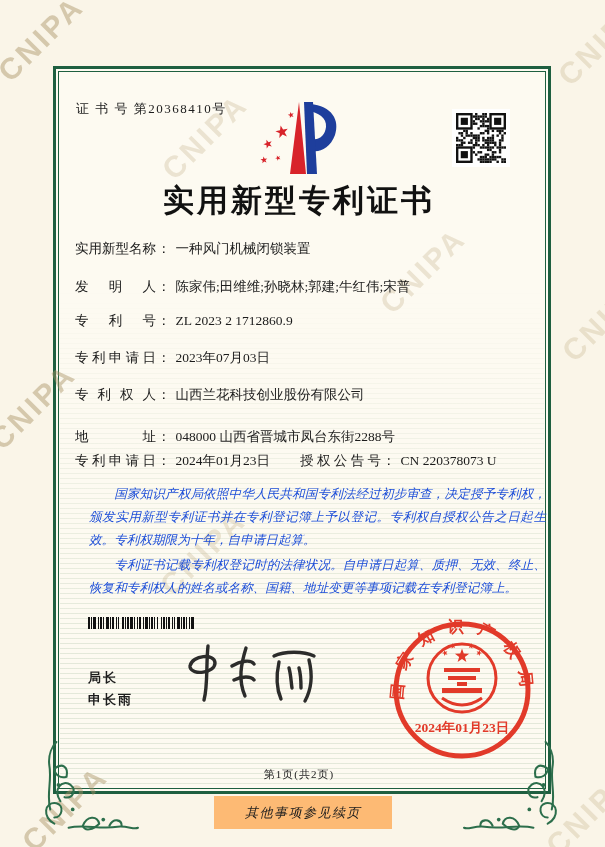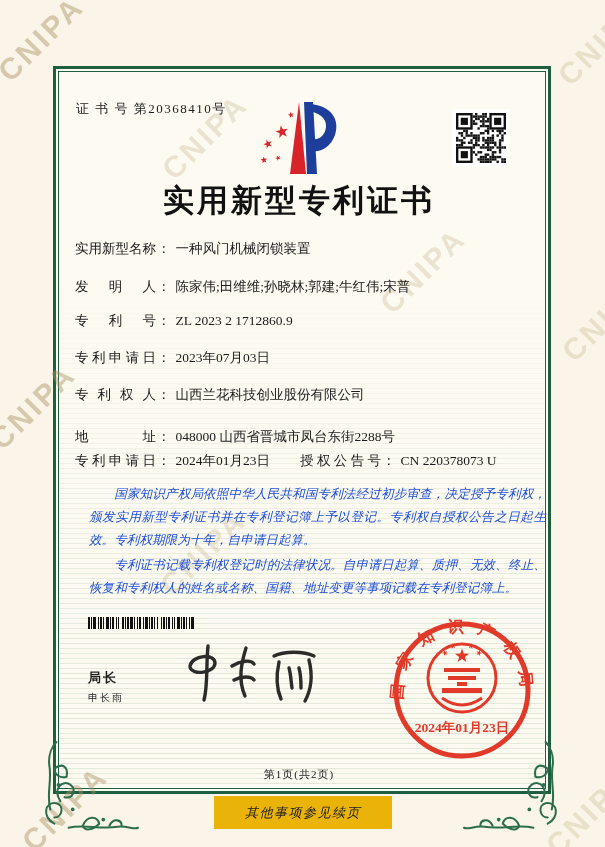--- a/index.html
+++ b/index.html
@@ -30,26 +30,26 @@
   .flabel{display:inline-block;width:81px;text-align:justify;text-align-last:justify;}
   .colon{margin:0 5px 0 1px;}
   .paras{position:absolute;left:89px;top:483px;width:457px;text-align:justify;
          font-style:italic;font-size:12.6px;line-height:1.82;color:#1d4ed8;}
   .paras p{margin:0;text-indent:2em;}
   .paras p+p{margin-top:2px;}
   .barcode{position:absolute;left:88px;top:617px;}
   .sig-title{position:absolute;left:88px;top:669px;font-family:"Liberation Sans",sans-serif;
              font-size:13px;font-weight:600;letter-spacing:2px;color:#1d1d1d;}
   .sig-name{position:absolute;left:88px;top:691px;font-family:"Liberation Sans",sans-serif;
-            font-size:10px;font-weight:400;letter-spacing:2px;color:#1d1d1d;}
+            font-size:13px;font-weight:700;letter-spacing:2px;color:#1d1d1d;}
   .sig-hand{position:absolute;left:180px;top:640px;}
   .seal{position:absolute;left:387px;top:616px;}
   .page-num{position:absolute;left:53px;top:767px;width:492px;text-align:center;
             font-size:11px;color:#222;letter-spacing:1px;}
-  .foot-note{position:absolute;left:214px;top:796px;width:178px;height:33px;background:#eab308;
+  .foot-note{position:absolute;left:214px;top:796px;width:178px;height:33px;background:#fdba74;
              text-align:center;line-height:33px;font-style:italic;font-size:13px;
              letter-spacing:1.5px;color:#1d1d1d;}
   .corner{position:absolute;}
   svg{display:block;}
 </style>
 </head>
 <body>
 
 <div class="page">
 

